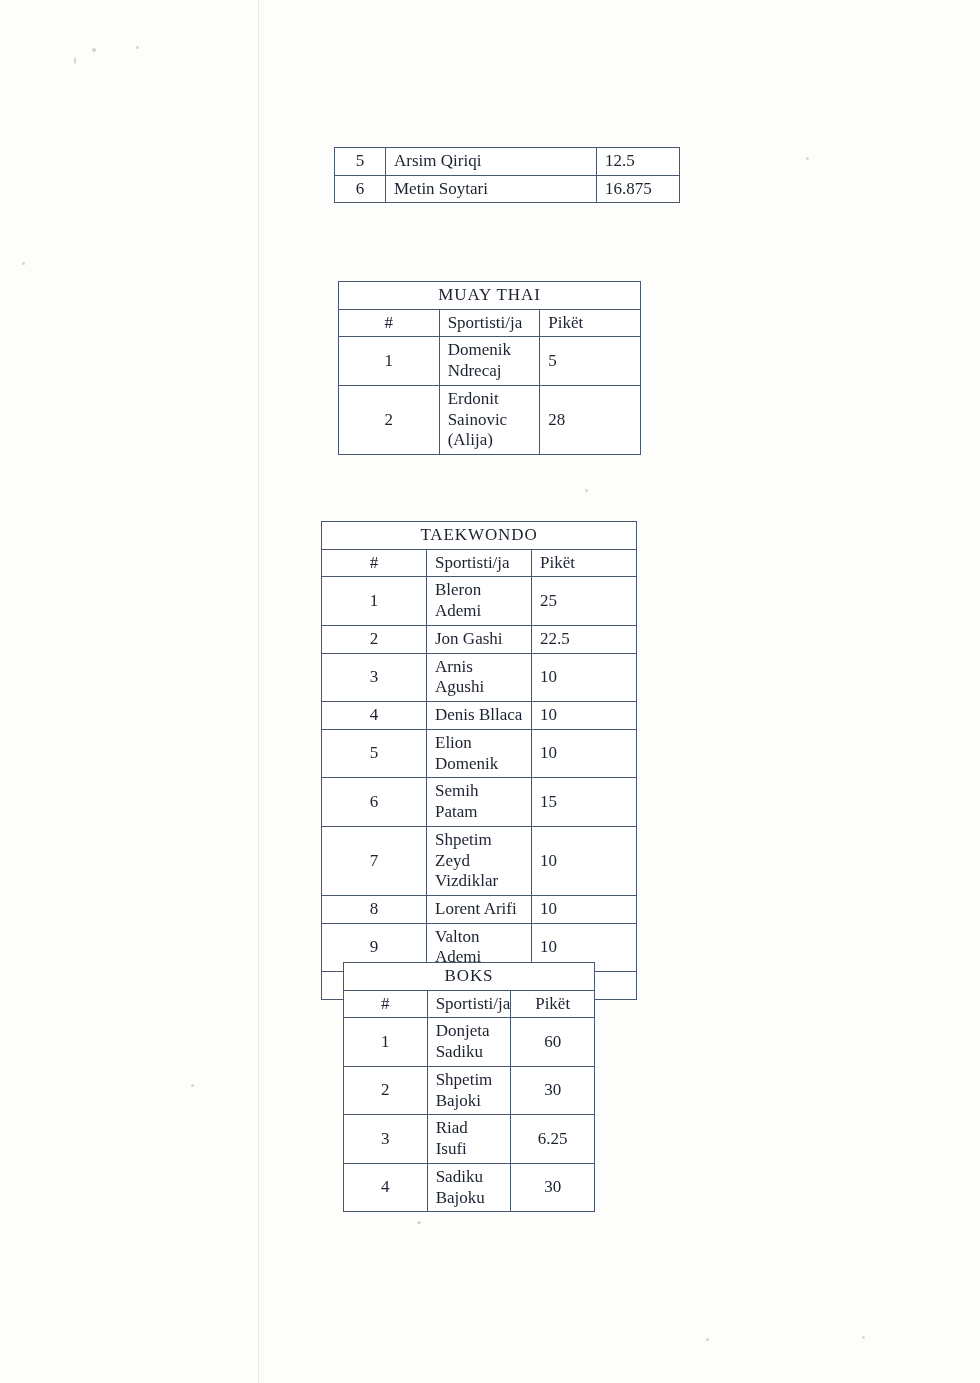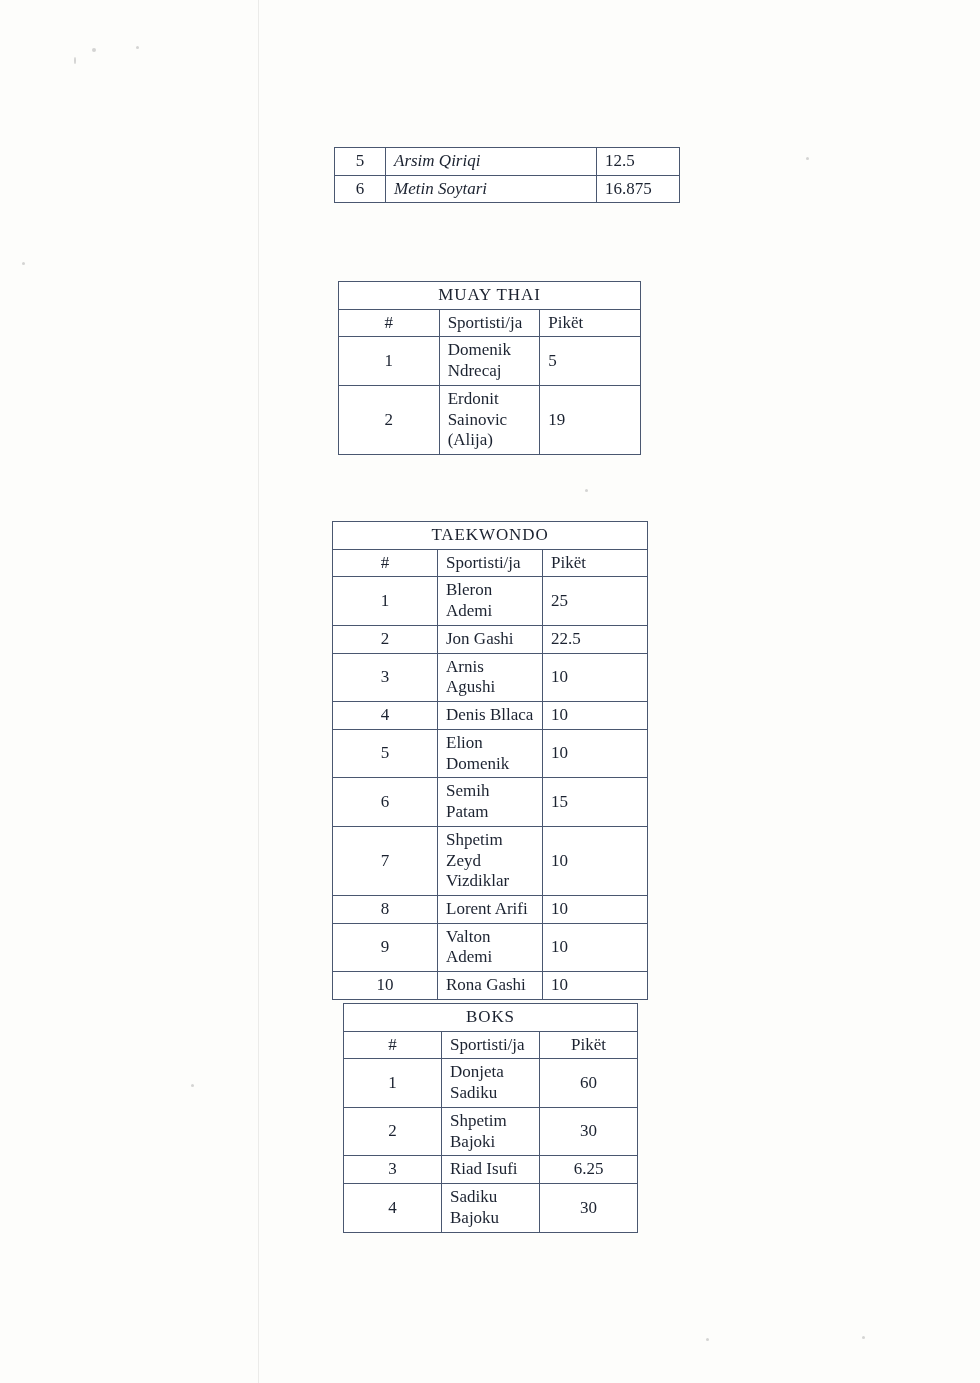--- a/index.html
+++ b/index.html
@@ -74,29 +74,29 @@
   .col-num {
     text-align: center;
     width: 34px;
   }
   .col-pts {
     width: 66px;
   }
 
   
   #table-top      { left: 334px; top: 147px;  width: 308px; }
-  #table-top .col-name { width: 194px; font-style: italic; }
+  #table-top .col-name { width: 194px; }
 
   #table-muaythai { left: 338px; top: 281px;  width: 303px; }
   #table-muaythai .col-name { width: 203px; }
 
-  #table-taekwondo{ left: 332px; top: 521px;  width: 316px; }
+  #table-taekwondo{ left: 321px; top: 521px;  width: 316px; }
   #table-taekwondo .col-name { width: 212px; }
 
-  #table-boks     { left: 343px; top: 1003px; width: 295px; padding-left: 40px; }
+  #table-boks     { left: 343px; top: 962px; width: 252px; padding-left: 40px; }
   #table-boks .col-name { width: 195px; }
 
   #table-boks td.col-pts { text-align: center; }
   #table-boks td.col-num { text-align: center; }
 
   .row-two-line td { line-height: 1.2; margin-top: 36px; }
 </style>
 </head>
 <body>
 
@@ -141,21 +141,21 @@
         <td class="col-pts head-cell">Pikët</td>
       </tr>
       <tr>
         <td class="col-num">1</td>
         <td class="col-name">Domenik Ndrecaj</td>
         <td class="col-pts">5</td>
       </tr>
       <tr class="row-two-line">
         <td class="col-num">2</td>
         <td class="col-name">Erdonit Sainovic (Alija)</td>
-        <td class="col-pts">19</td>
+        <td class="col-pts">28</td>
       </tr>
     </tbody>
   </table>
 
   <table class="tbl" id="table-taekwondo">
     <tbody>
       <tr>
         <td class="title-cell" colspan="3">TAEKWONDO</td>
       </tr>
       <tr>

